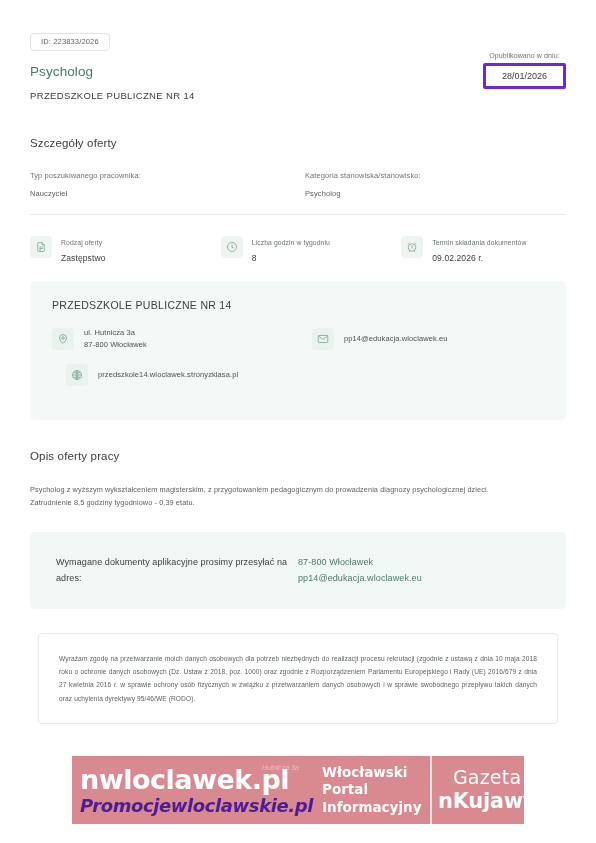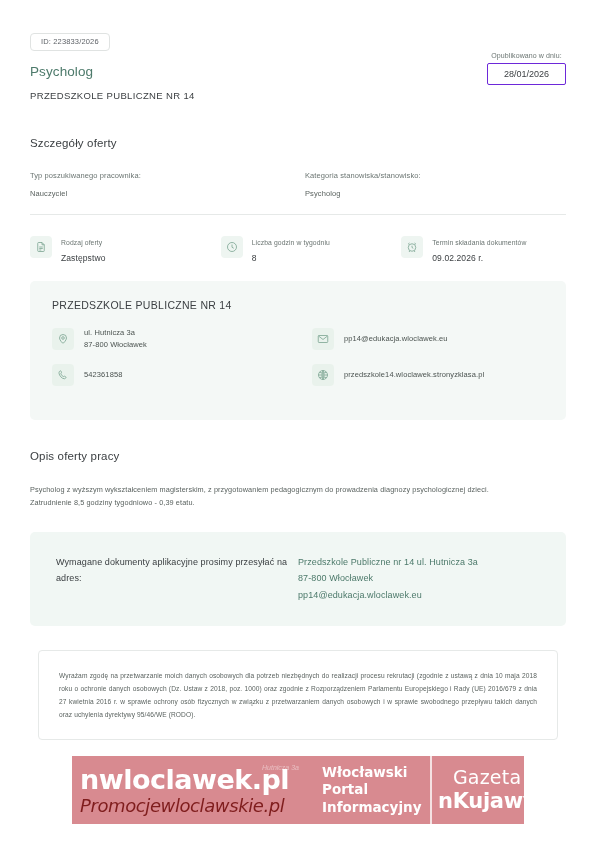--- a/index.html
+++ b/index.html
@@ -56,21 +56,21 @@
     top: 52px;
     text-align: center;
   }
   .pub-label {
     font-size: 7px;
     color: #6b7572;
     margin-bottom: 4px;
     letter-spacing: 0.1px;
   }
   .pub-date {
-    border: 1px solid #6d28d9;
+    border: 3px solid #6d28d9;
     border-radius: 2px;
     padding: 5px 16px;
     font-size: 9px;
     color: #3c4043;
     background: #fff;
     display: block;
   }
 
   
   .section-title {
@@ -274,24 +274,24 @@
   .b-line1 {
     font-family: "DejaVu Sans", sans-serif;
     font-weight: bold;
     font-size: 27px;
     color: #ffffff;
     letter-spacing: -0.5px;
     line-height: 1;
   }
   .b-line2 {
     font-family: "DejaVu Sans", sans-serif;
-    font-weight: normal;
+    font-weight: bold;
     font-style: italic;
     font-size: 18px;
-    color: #7f1d1d;
+    color: #4c1d95;
     letter-spacing: -0.4px;
     line-height: 1;
     margin-top: 4px;
   }
   .b-watermark {
     position: absolute;
     left: 190px;
     top: 8px;
     font-size: 7px;
     color: rgba(255,255,255,0.45);
@@ -439,28 +439,20 @@
       <div class="contact-item r">
         <span class="c-icon">
           <svg width="12" height="12" viewBox="0 0 24 24" fill="none" stroke="#7aa391" stroke-width="1.6">
             <rect x="2.5" y="5" width="19" height="14" rx="1.6"></rect>
             <path d="m3 6 9 7 9-7"></path>
           </svg>
         </span>
         <span class="c-text">pp14@edukacja.wloclawek.eu</span>
       </div>
 
-      <div class="contact-item">
-        <span class="c-icon">
-          <svg width="12" height="12" viewBox="0 0 24 24" fill="none" stroke="#7aa391" stroke-width="1.6">
-            <path d="M7 3.5c1 0 1.6 2.3 2 3.3.3.9-.9 1.6-1.2 2.2-.3.7 2 4.6 4.4 6.2.7.5 1.6-.9 2.4-.8 1 .2 3.4 1.1 3.4 2.1 0 1.6-1.7 3-3.3 3C9.6 19.5 4.5 13.2 4 8.3 3.8 6.2 5.3 3.5 7 3.5z"></path>
-          </svg>
-        </span>
-        <span class="c-text">542361858</span>
-      </div>
 
       <div class="contact-item r">
         <span class="c-icon">
           <svg width="12" height="12" viewBox="0 0 24 24" fill="none" stroke="#7aa391" stroke-width="1.6">
             <circle cx="12" cy="12" r="9"></circle>
             <path d="M3 12h18M12 3c2.6 2.8 2.6 15.2 0 18M12 3c-2.6 2.8-2.6 15.2 0 18"></path>
             <path d="M5 6.5c4.4 2 9.6 2 14 0M5 17.5c4.4-2 9.6-2 14 0"></path>
           </svg>
         </span>
         <span class="c-text">przedszkole14.wloclawek.stronyzklasa.pl</span>
@@ -473,21 +465,20 @@
     <div class="section-title">Opis oferty pracy</div>
     <div class="desc-body">
       <div>Psycholog z wyższym wykształceniem magisterskim, z przygotowaniem pedagogicznym do prowadzenia diagnozy psychologicznej dzieci.</div>
       <div>Zatrudnienie 8,5 godziny tygodniowo - 0,39 etatu.</div>
     </div>
   </div>
 
   <div class="apply-box">
     <div class="apply-left">Wymagane dokumenty aplikacyjne prosimy przesyłać na adres:</div>
     <div class="apply-right">
-      <div>Przedszkole Publiczne nr 14 ul. Hutnicza 3a</div>
       <div>87-800 Włocławek</div>
       <div>pp14@edukacja.wloclawek.eu</div>
     </div>
   </div>
 
   <div class="gdpr">Wyrażam zgodę na przetwarzanie moich danych osobowych dla potrzeb niezbędnych do realizacji procesu rekrutacji (zgodnie z ustawą z dnia 10 maja 2018 roku o ochronie danych osobowych (Dz. Ustaw z 2018, poz. 1000) oraz zgodnie z Rozporządzeniem Parlamentu Europejskiego i Rady (UE) 2016/679 z dnia 27 kwietnia 2016 r. w sprawie ochrony osób fizycznych w związku z przetwarzaniem danych osobowych i w sprawie swobodnego przepływu takich danych oraz uchylenia dyrektywy 95/46/WE (RODO).</div>
 
   <div class="banner">
     <div class="banner-left">
       <div class="b-line1">nwloclawek.pl</div>

